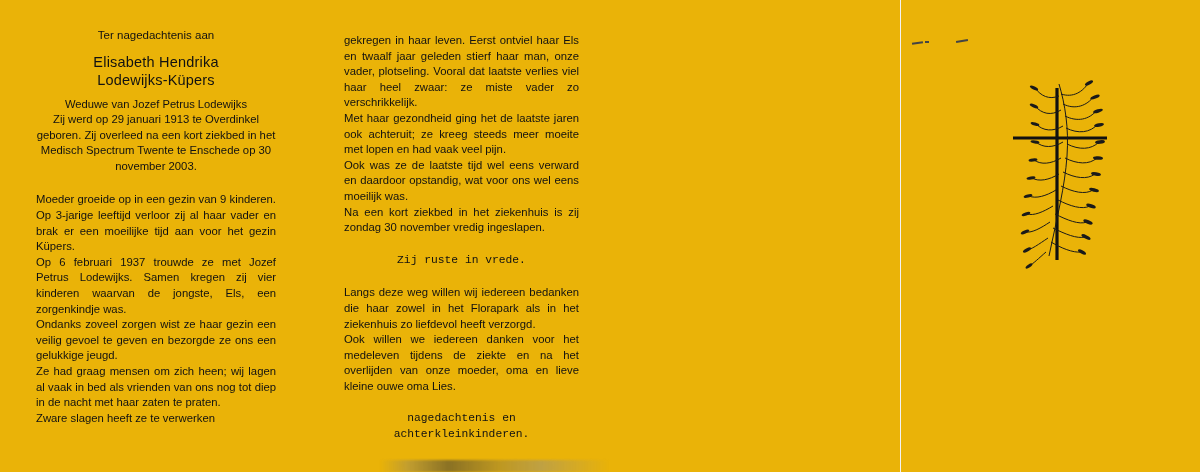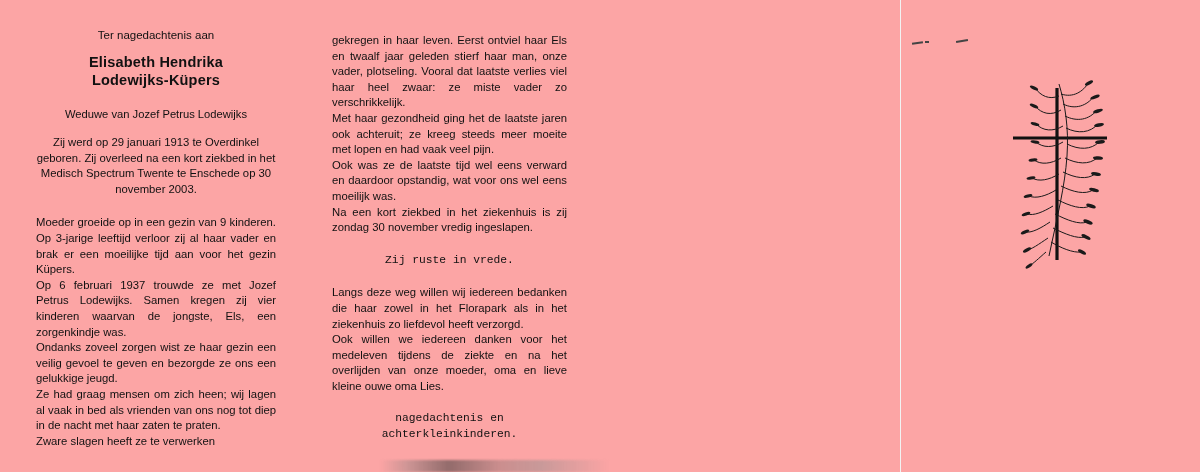--- a/index.html
+++ b/index.html
@@ -12,68 +12,67 @@
     height: 472px;
     font-family: "Liberation Sans", sans-serif;
     color: #111111;
     overflow: hidden;
     position: relative;
   }
   .page {
     position: relative;
     width: 1200px;
     height: 472px;
-    background: #fca5a5;
+    background: #eab308;
   }
   
   .col-left {
     position: absolute;
     left: 36px;
     top: 28px;
     width: 240px;
     font-size: 11.5px;
     line-height: 15.5px;
   }
   .dedication {
     text-align: center;
     font-size: 11.5px;
     margin-bottom: 9px;
   }
   .name {
     text-align: center;
-    font-weight: bold;
+    font-weight: normal;
     font-size: 14.5px;
     line-height: 18px;
     letter-spacing: 0.2px;
-    margin-bottom: 18px;
+    margin-bottom: 8px;
   }
   .widow {
     text-align: center;
     font-size: 11.2px;
-    margin-bottom: 13px;
   }
   .birth-block {
     text-align: center;
     font-size: 11.3px;
     line-height: 15.6px;
     margin-bottom: 18px;
   }
   .para {
     text-align: justify;
     font-size: 11.3px;
     line-height: 15.6px;
     margin: 0;
     hyphens: manual;
   }
   .para + .para { margin-top: 0px; }
 
   
   .col-mid {
     position: absolute;
-    left: 332px;
+    left: 344px;
     top: 33px;
     width: 235px;
     font-size: 11.3px;
     line-height: 15.6px;
   }
   .centered {
     text-align: center;
     font-family: Liberation Mono, monospace;
   }
   .spacer-md { height: 17px; }

